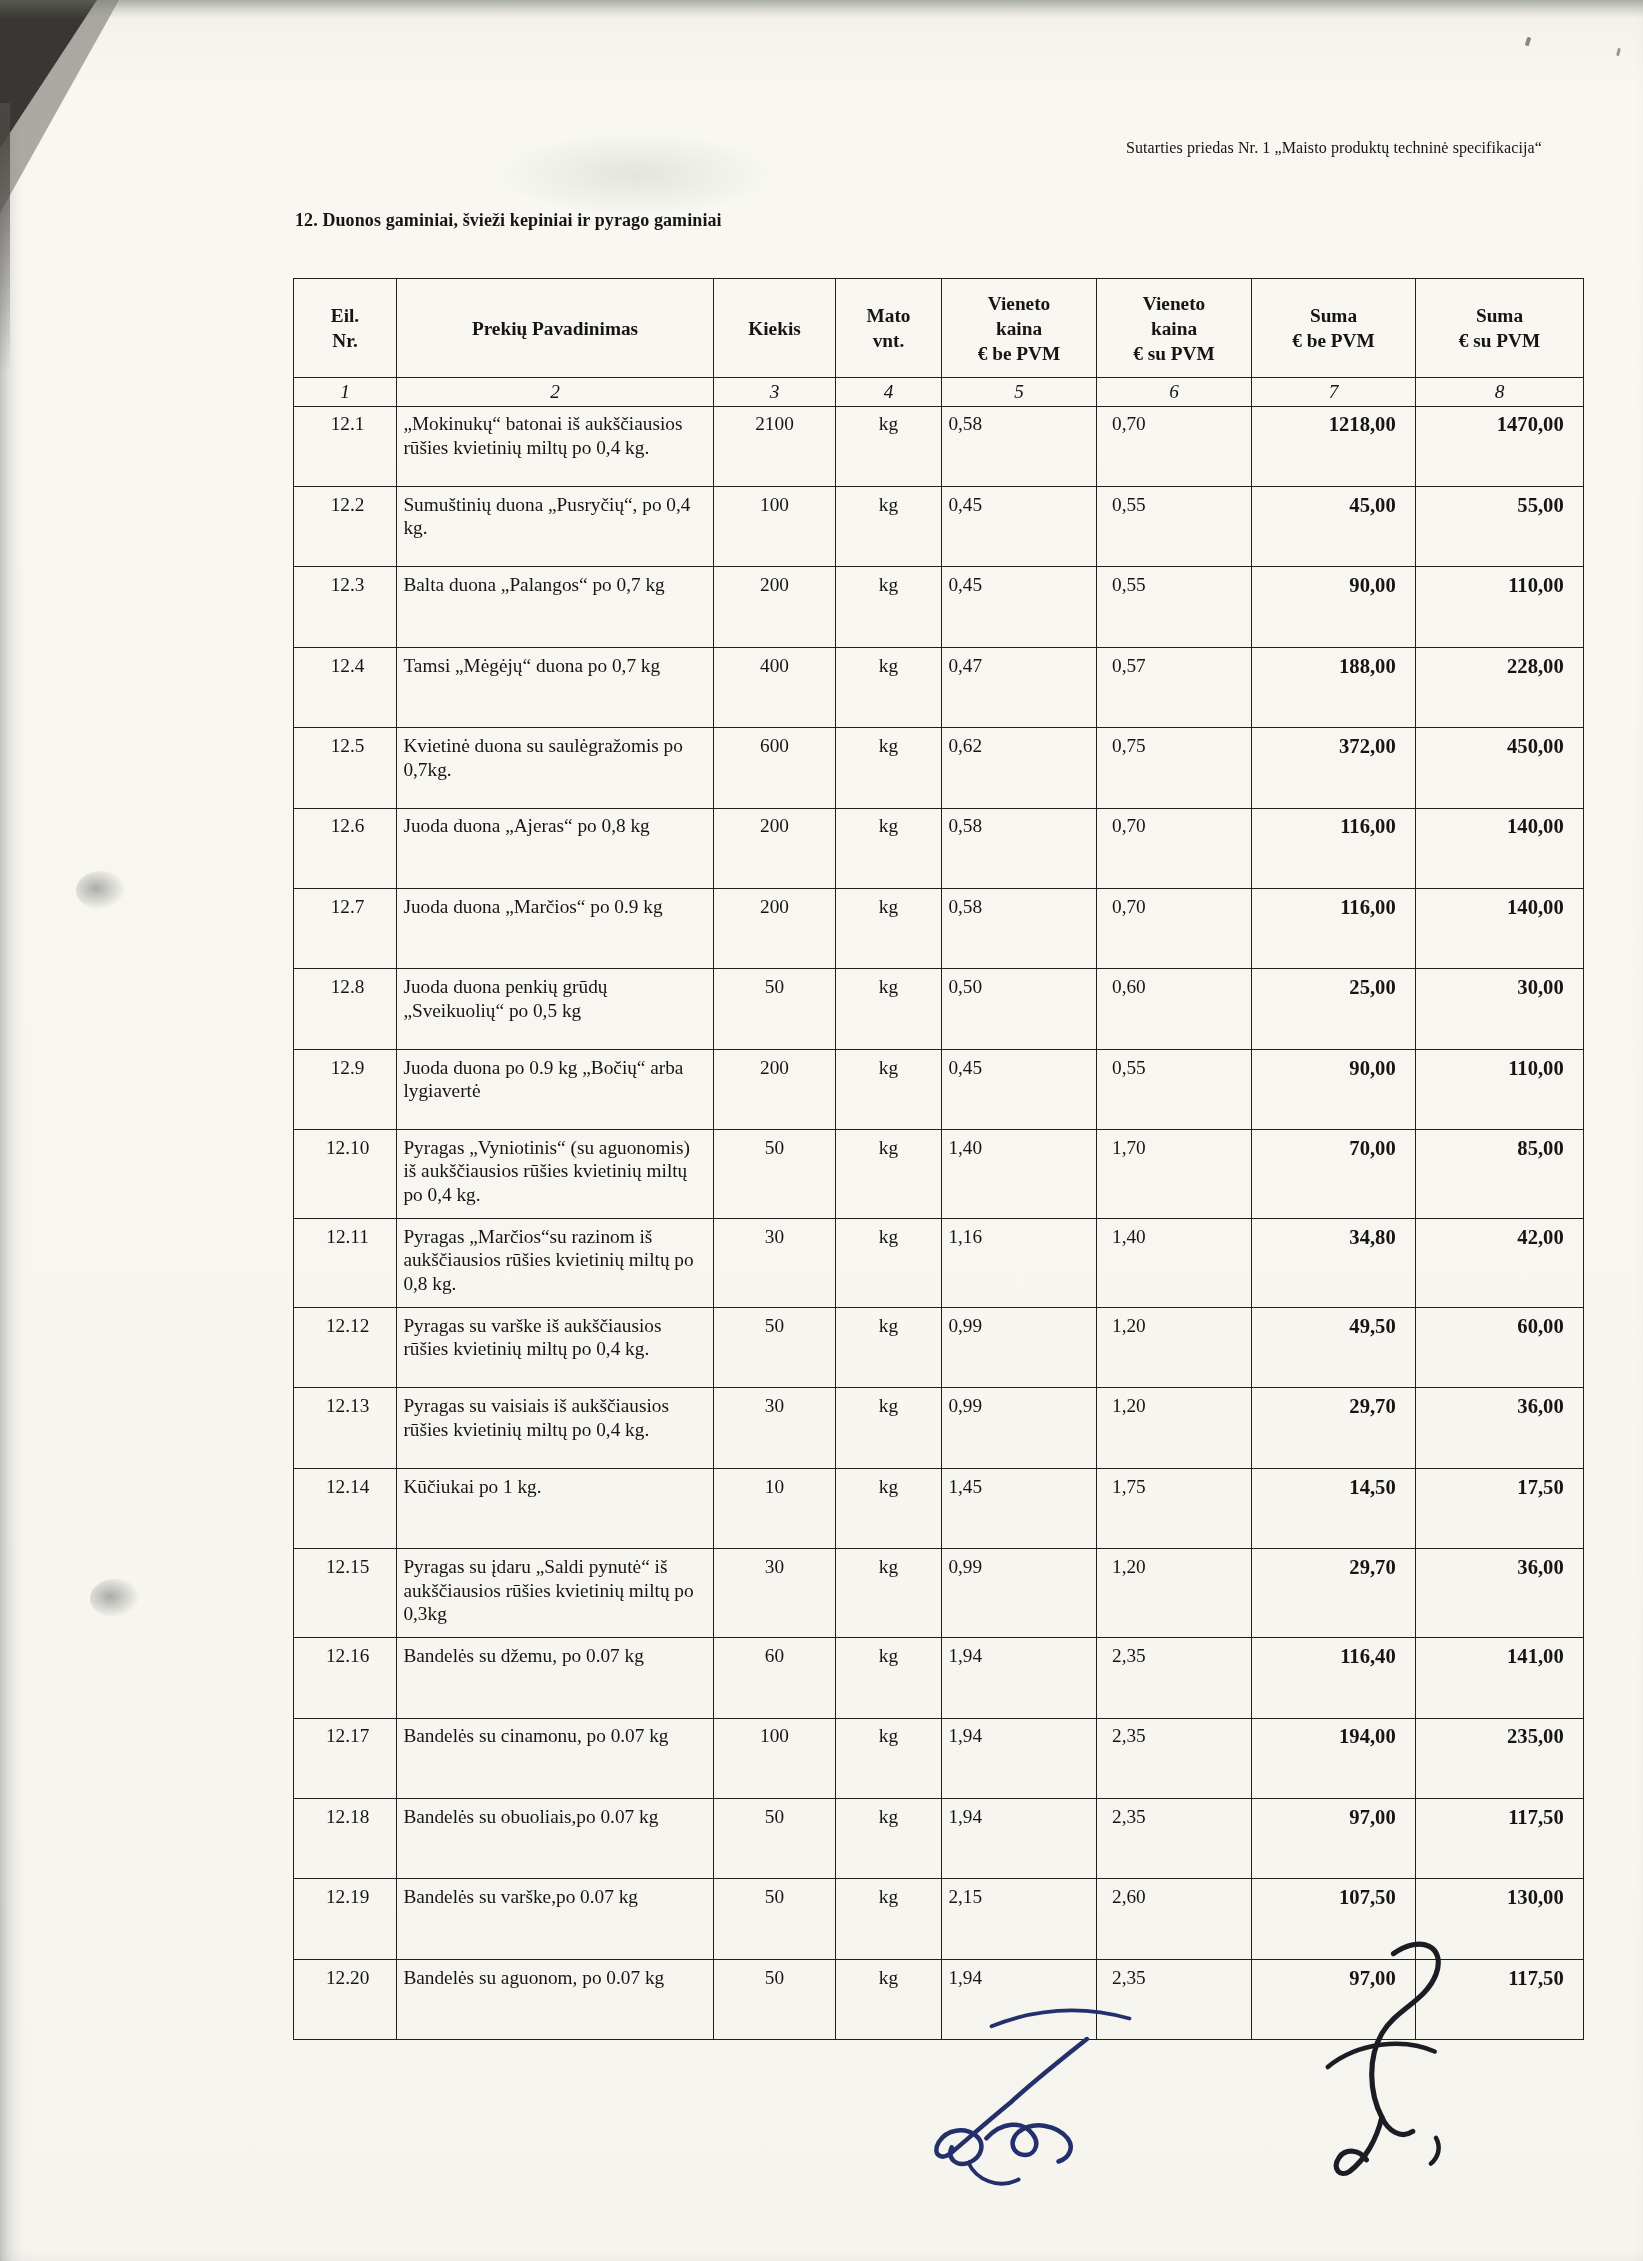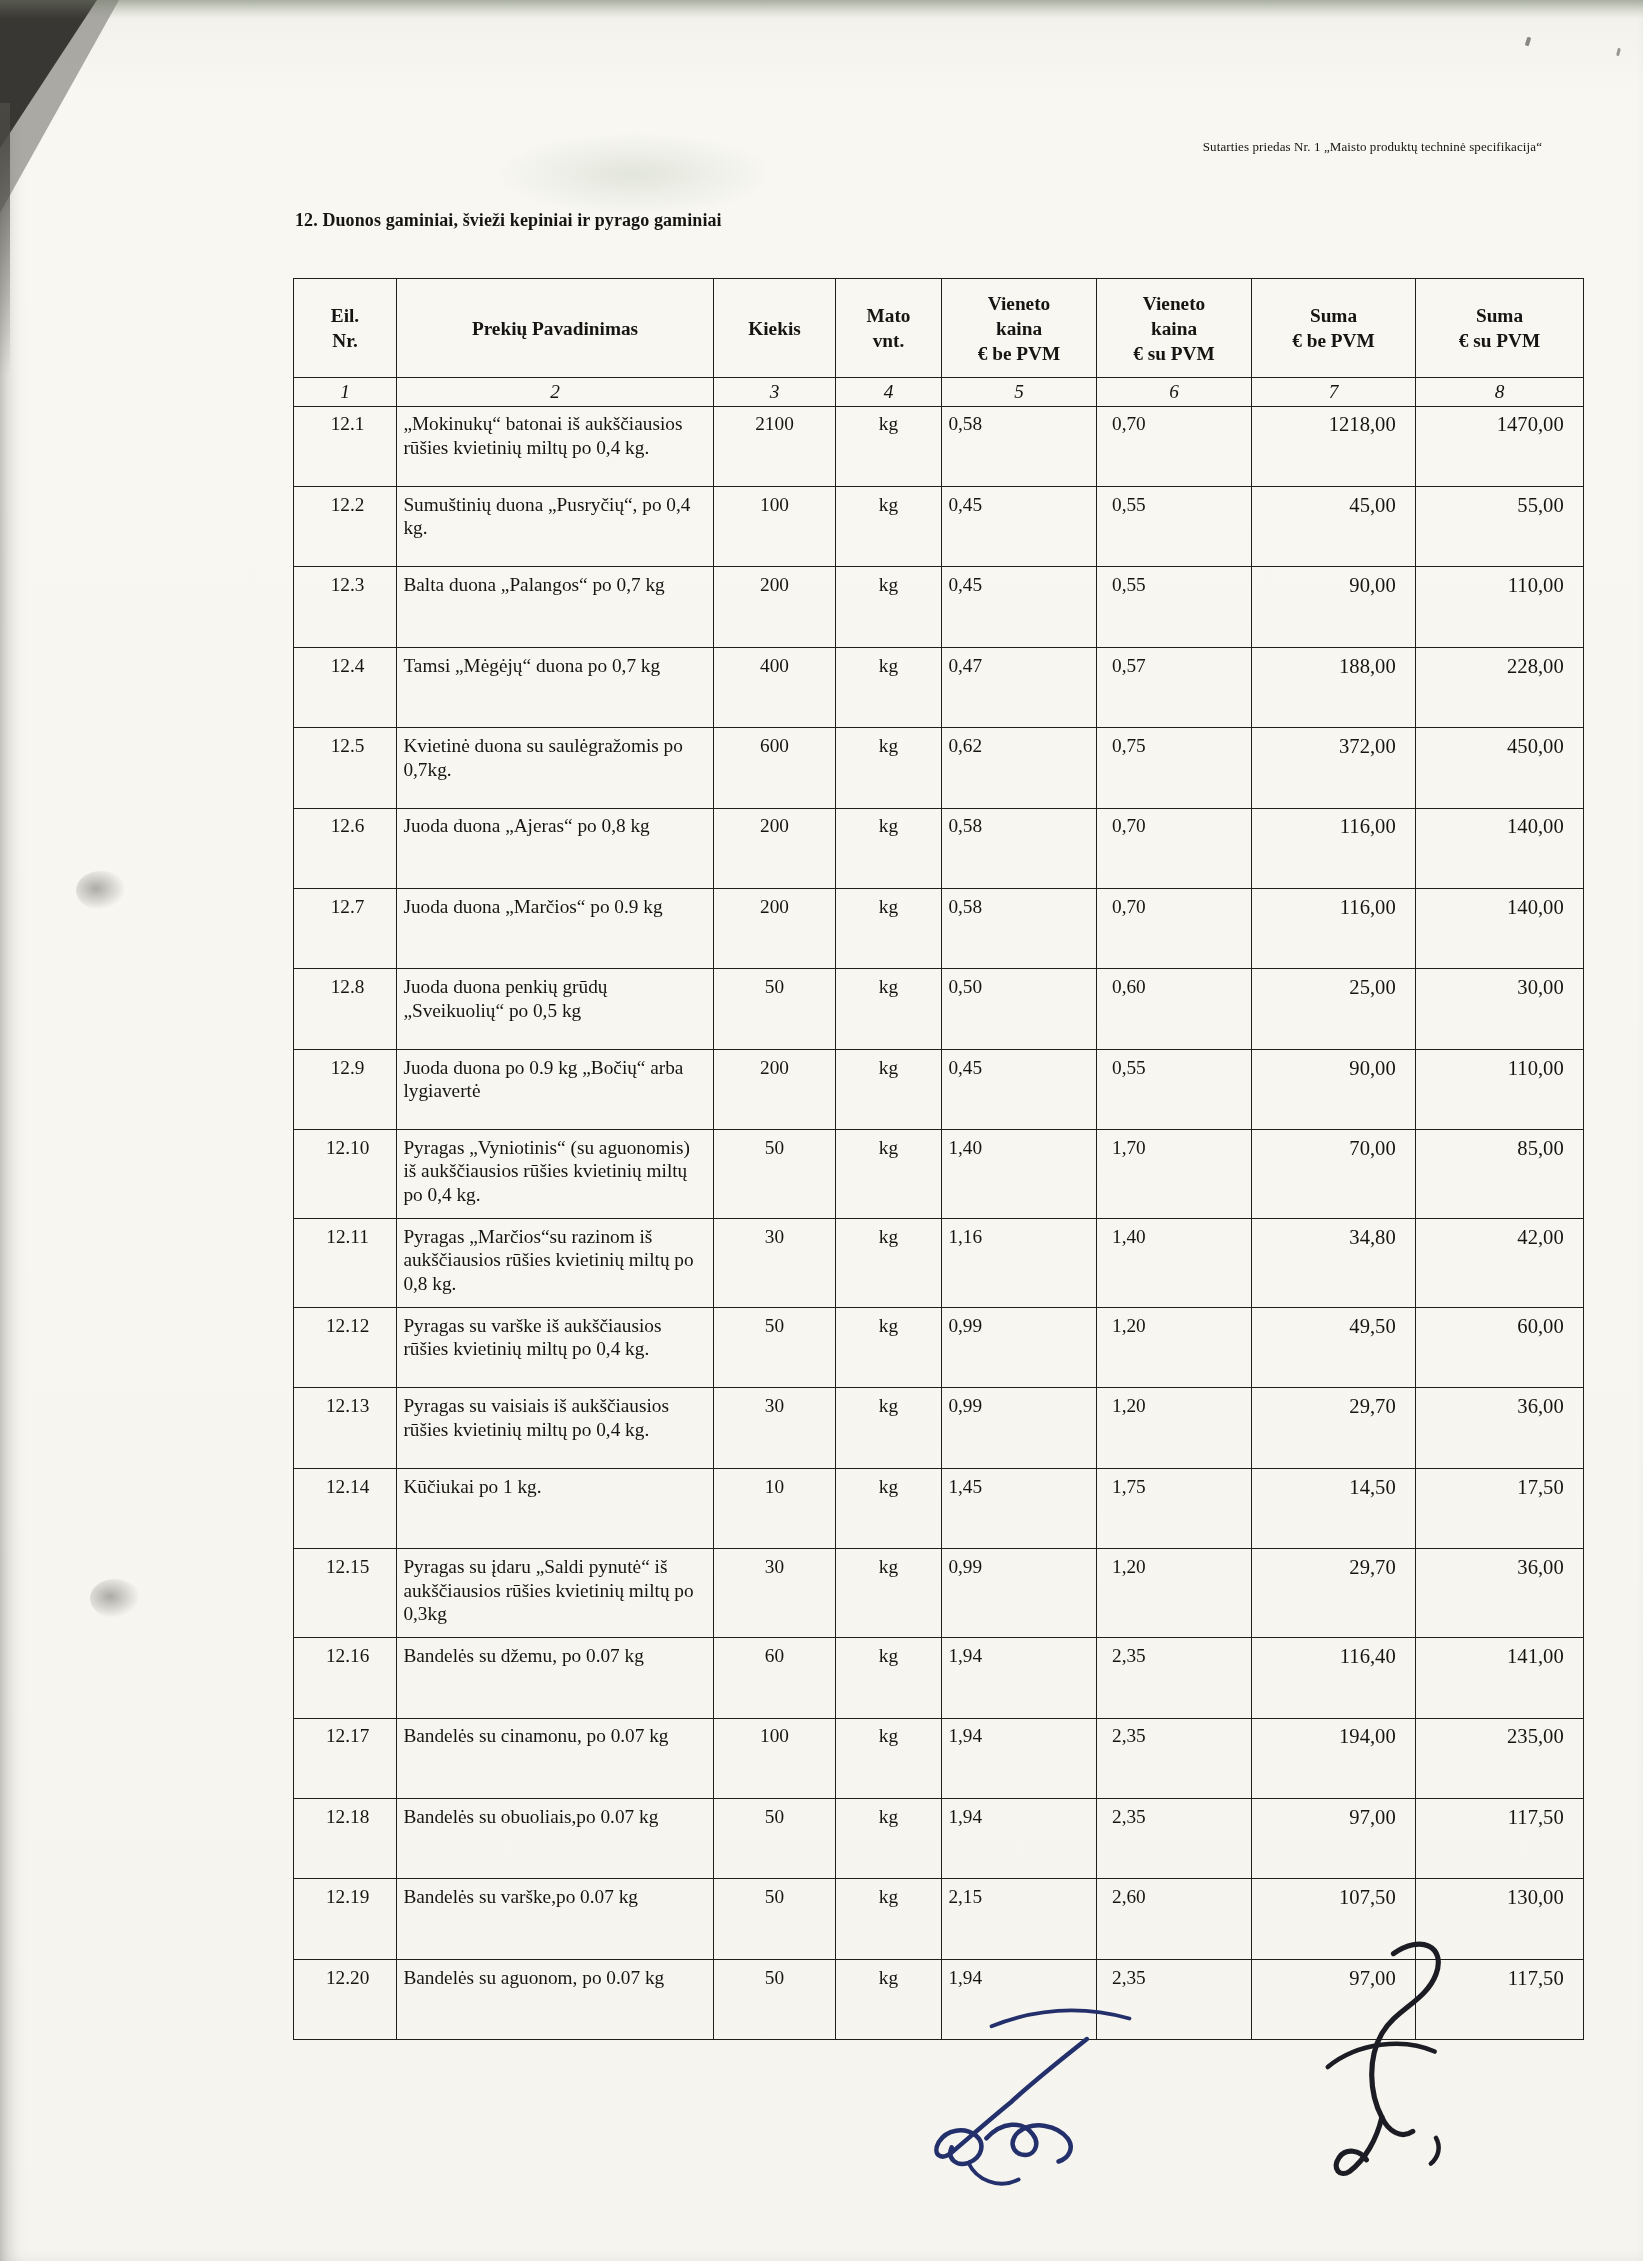--- a/index.html
+++ b/index.html
@@ -43,21 +43,21 @@
     background:radial-gradient(ellipse at 40% 45%, rgba(110,110,106,.55), rgba(110,110,106,0) 70%);
   }
   .punch1 { left:76px; top:871px; }
   .punch2 { left:90px; top:1579px; }
   .speck { position:absolute; background:#5b5954; border-radius:1.3px; }
   .speck1 { left:1526px; top:37px; width:3.9px; height:9px; transform:rotate(18deg); opacity:.7; }
   .speck2 { left:1617px; top:48px; width:3.2px; height:7.7px; transform:rotate(14deg); opacity:.6; }
 
   .annex-note {
     position:absolute; top:139px; right:102px;
-    font-size:13px; letter-spacing:0.1px;
+    font-size:16px; letter-spacing:0.1px;
   }
   .doc-title {
     position:absolute; left:295px; top:210px;
     font-size:18px; font-weight:bold; letter-spacing:0.1px;
   }
 
   .table-wrap { position:absolute; left:293px; top:278px; width:1290px; }
   table { width:100%; border-collapse:collapse; table-layout:fixed; }
   th, td { border:1.9px solid #201f1b; }
   thead th {
@@ -72,21 +72,21 @@
     font-size:19.3px; line-height:1.22; vertical-align:top;
     padding:5.8px 6.4px 11.6px; height:62px;
   }
   td.c-nr   { text-align:center; padding-left:11.6px; }
   td.c-name { text-align:left; padding-right:7.7px;margin-left:43px; }
   td.c-qty  { text-align:center; }
   td.c-unit { text-align:center; }
   td.c-price_no_vat { text-align:left;margin-top:25px; }
   td.c-price_vat    { text-align:left; padding-left:15px; }
   td.c-sum_no_vat, td.c-sum_vat {
-    text-align:right; padding-right:19.3px; font-weight:normal; font-size:20.6px;
+    text-align:right; padding-right:19.3px; font-weight:bold; font-size:20.6px;
   }
 
   .sig { position:absolute; }
   .sig-left  { left:914px; top:1985px; width:226px; height:219px; }
   .sig-right { left:1267px; top:1924px; width:213px; height:277px; }
   .sig svg { width:100%; height:100%; }
   .sig path { fill:none; stroke-linecap:round; stroke-linejoin:round; }
 </style>
 </head>
 <body>

